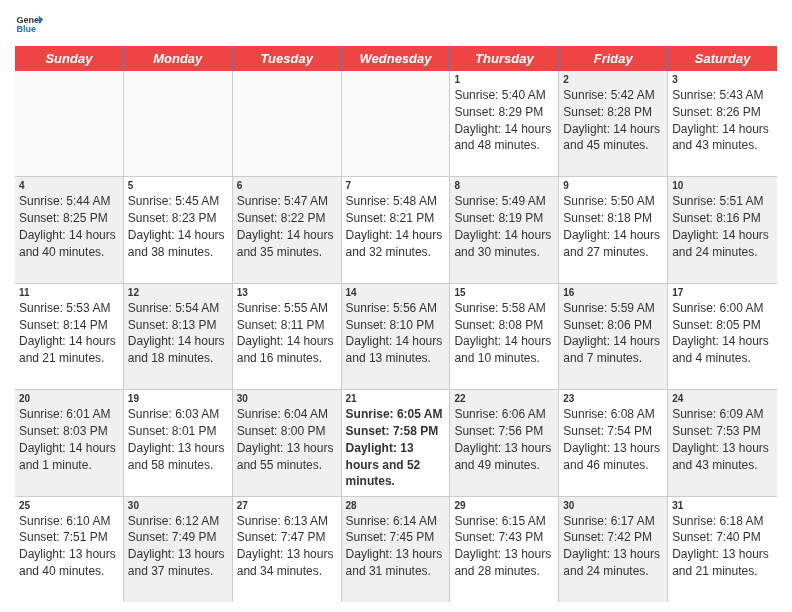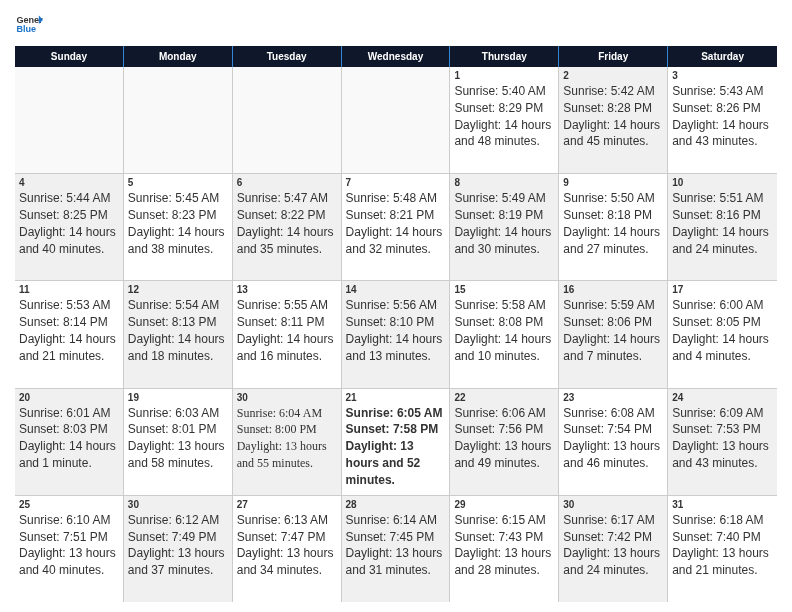--- a/index.html
+++ b/index.html
@@ -46,24 +46,25 @@
       color: #555;
     }
     .calendar {
       flex: 1;
       display: flex;
       flex-direction: column;
     }
     .cal-header {
       display: grid;
       grid-template-columns: repeat(7, 1fr);
-      background: #0f172a;
+      background: #ef4444;
       color: white;
-      font-size: 10px;
+      font-size: 13px;
       font-weight: bold;
+      font-style: italic;
     }
     .cal-header-cell {
       padding: 5px 4px;
       text-align: center;
       border-right: 1px solid #3385d6;
     }
     .cal-header-cell:last-child { border-right: none; }
     .cal-body {
       flex: 1;
       display: flex;
@@ -247,21 +248,21 @@
 Daylight: 14 hours and 1 minute.</div>
           </div>
           <div class="cal-cell">
             <div class="day-num">19</div>
             <div class="cell-text" style="white-space: pre-line;">Sunrise: 6:03 AM
 Sunset: 8:01 PM
 Daylight: 13 hours and 58 minutes.</div>
           </div>
           <div class="cal-cell shaded">
             <div class="day-num">30</div>
-            <div class="cell-text" style="white-space: pre-line; font-family: Liberation Serif, serif;">Sunrise: 6:04 AM
+            <div class="cell-text" style="white-space: pre-line;">Sunrise: 6:04 AM
 Sunset: 8:00 PM
 Daylight: 13 hours and 55 minutes.</div>
           </div>
           <div class="cal-cell">
             <div class="day-num">21</div>
             <div class="cell-text" style="white-space: pre-line; font-weight: bold;">Sunrise: 6:05 AM
 Sunset: 7:58 PM
 Daylight: 13 hours and 52 minutes.</div>
           </div>
           <div class="cal-cell shaded">

